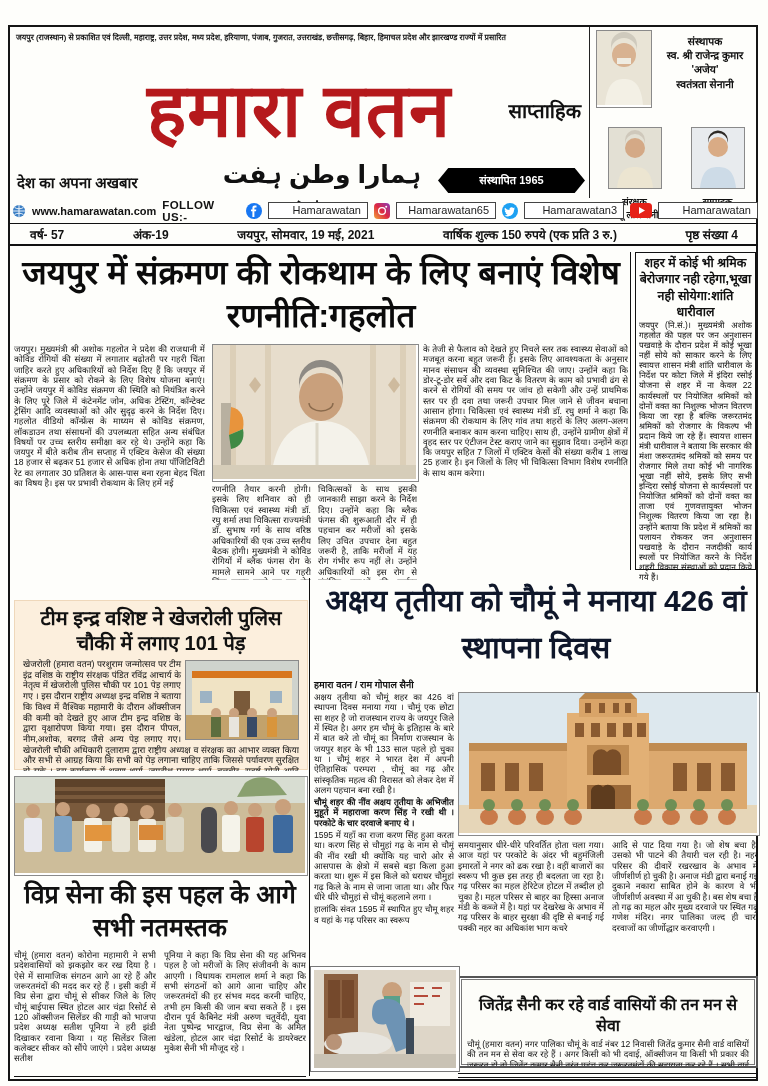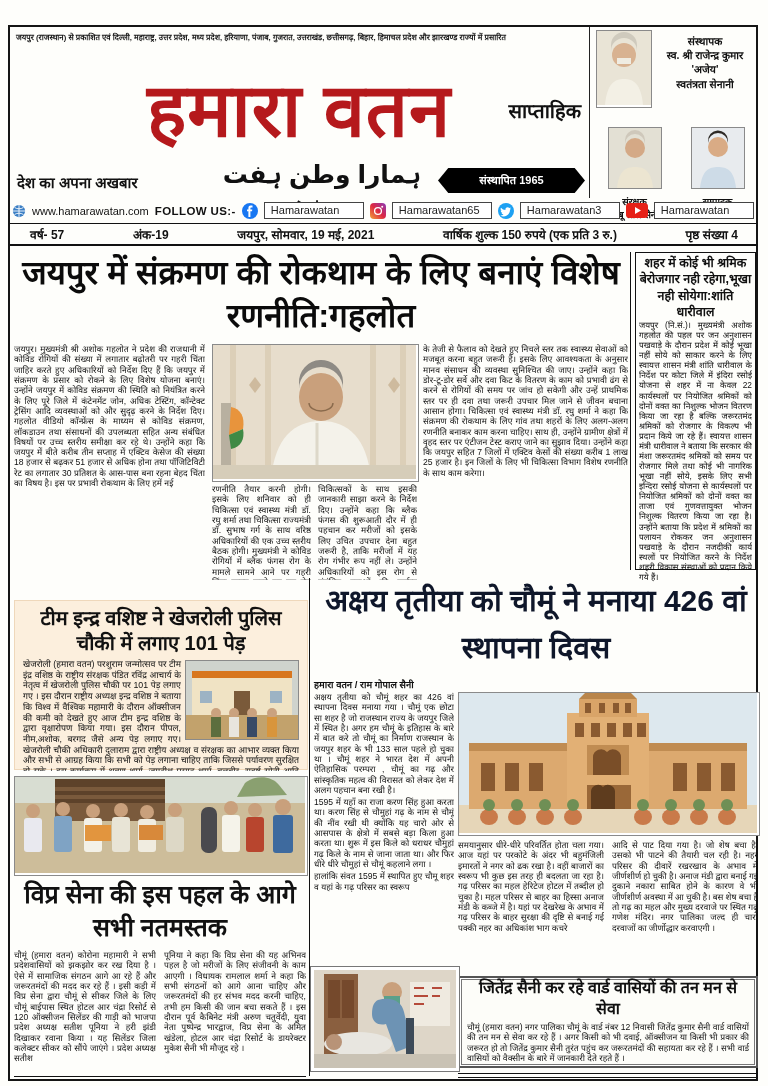--- a/index.html
+++ b/index.html
@@ -2,21 +2,21 @@
 <html><head>
 <meta charset="utf-8">
 <style>
   html,body{margin:0;padding:0;background:#e9e9e9;}
   .page{position:relative;width:768px;height:1086px;background:#fefefb;margin:0 auto;
         font-family:"Liberation Sans","DejaVu Sans",sans-serif;color:#111;overflow:hidden;}
   .abs{position:absolute;}
   .frame{left:8px;top:25px;width:746px;height:1052px;border:2px solid #151515;}
   .jus{text-align:justify;}
   .ov{overflow:hidden;}
-  .b{font-weight:normal;}
+  .b{font-weight:bold;}
   
   .dist{left:16px;top:31px;width:566px;font-size:8px;font-weight:bold;white-space:nowrap;
         transform:scaleX(.97);transform-origin:left;color:#1a1a1a;}
   .davp{left:16px;top:44px;font-size:11.5px;font-weight:bold;}
   .weekly{left:415px;top:56px;width:166px;font-size:20px;font-weight:800;text-align:right;margin-top:41px;}
   .masthead{left:14px;top:72px;width:570px;font-size:74px;line-height:1.06;font-weight:800;
             color:#b5191c;text-align:center;letter-spacing:1px;}
   .tagline{left:17px;top:172px;font-size:15px;font-weight:bold;}
   .urdu{left:213px;top:160px;width:218px;font-size:25px;font-weight:bold;direction:rtl;text-align:center;}
   .ribbon{left:438px;top:168px;width:147px;height:25px;background:#000000;color:#fff;
@@ -24,21 +24,21 @@
           clip-path:polygon(0% 50%,7% 0%,93% 0%,100% 50%,93% 100%,7% 100%);}
   .hdr-vline{left:589px;top:27px;width:0;height:171px;border-left:1.5px solid #222;}
   .founder-box{left:596px;top:30px;width:160px;height:78px;display:flex;gap:3px;}
   .founder-txt{font-size:10.5px;font-weight:bold;line-height:1.35;text-align:center;padding-top:4px;width:100px;}
   .pcell{width:77px;position:absolute;top:112px;text-align:center;margin-top:15px;}
   .pcell .ttl{font-size:9.5px;font-weight:bold;margin-top:2px;}
   .pcell .nm{font-size:9.5px;font-weight:bold;}
   .photo-frame{border:1px solid #8a8a8a;background:#fff;display:block;}
   .social{left:12px;top:200px;width:746px;height:21px;display:flex;align-items:center;gap:6px;font-size:11px;}
   .sbox{border:1.5px solid #444;height:15px;line-height:15px;padding:0 6px;min-width:86px;
-        text-align:left;font-size:11px;color:#222;background:#fff;}
+        text-align:right;font-size:11px;color:#222;background:#fff;}
   .follow{font-size:11.5px;font-weight:800;letter-spacing:.4px;}
   .infobar{left:10px;top:223px;width:748px;height:23px;border-top:1.5px solid #111;border-bottom:2.5px solid #111;
            display:flex;align-items:center;justify-content:space-between;padding:0 20px;box-sizing:border-box;
            font-size:12px;font-weight:bold;}
   
   .lead-h{left:14px;top:252px;width:614px;font-size:33px;line-height:1.3;font-weight:800;text-align:center;color:#0b0b0b;}
   .bodytxt{font-size:8.6px;line-height:1.2;}
   .col1{left:14px;top:344px;width:191px;height:236px;}
   .gehlot{left:212px;top:344px;width:205px;height:136px;}
   .col2{left:212px;top:484px;width:99px;height:96px;}
@@ -66,21 +66,21 @@
   .chomu-h{left:314px;top:578px;width:444px;font-size:30px;line-height:1.55;font-weight:800;
            color:#0f172a;text-align:center;}
   .byline{left:314px;top:678px;width:140px;font-size:9.5px;font-weight:bold;text-align:left;}
   .chomu1{left:314px;top:692px;width:140px;height:282px;}
   .chomu1 p{margin:0 0 2px 0;}
   .fort{left:458px;top:692px;width:300px;height:142px;}
   .chomu2{left:458px;top:840px;width:146px;height:132px;}
   .chomu3{left:612px;top:840px;width:146px;height:132px;font-family:Liberation Serif, serif;}
   
   .jitbox{left:458px;top:976px;width:300px;height:92px;border:2px solid #555;box-shadow:inset 0 0 0 1px #fff,inset 0 0 0 2px #777;
-          padding:0 7px;box-sizing:border-box;background:#fdfdf9;}
+          padding:17px 7px;box-sizing:border-box;background:#fdfdf9;}
   .jit-h{font-size:16px;line-height:1.3;font-weight:800;text-align:center;}
   .jit-b{font-size:8.6px;line-height:1.22;margin-top:2px;}
   .seva{left:310px;top:966px;width:150px;height:106px;background:#fff;border:1px solid #777;padding:3px;box-sizing:border-box;z-index:3;}
   .rrule{left:458px;top:1073px;width:300px;height:3px;border-top:1px solid #111;border-bottom:1px solid #111;}
   svg{display:block;}
 </style>
 </head>
 <body>
 
 <div class="page">
@@ -284,20 +284,21 @@
   <div class="abs vipra-h">विप्र सेना की इस पहल के आगे सभी नतमस्तक</div>
   <div class="abs vipra1 bodytxt jus ov">चौमूं (हमारा वतन) कोरोना महामारी ने सभी प्रदेशवासियों को झकझोर कर रख दिया है । ऐसे में सामाजिक संगठन आगे आ रहे हैं और जरूरतमंदों की मदद कर रहे हैं । इसी कड़ी में विप्र सेना द्वारा चौमूं से सीकर जिले के लिए चौमूं बाईपास स्थित होटल आर चंद्रा रिसोर्ट से 120 ऑक्सीजन सिलेंडर की गाड़ी को भाजपा प्रदेश अध्यक्ष सतीश पूनिया ने हरी झंडी दिखाकर रवाना किया । यह सिलेंडर जिला कलेक्टर सीकर को सौंपे जाएंगे । प्रदेश अध्यक्ष सतीश</div>
   <div class="abs vipra2 bodytxt jus ov">पूनिया ने कहा कि विप्र सेना की यह अभिनव पहल है जो मरीजों के लिए संजीवनी के काम आएगी । विधायक रामलाल शर्मा ने कहा कि सभी संगठनों को आगे आना चाहिए और जरूरतमंदों की हर संभव मदद करनी चाहिए, तभी हम किसी की जान बचा सकते हैं । इस दौरान पूर्व कैबिनेट मंत्री अरुण चतुर्वेदी, युवा नेता पुष्पेन्द्र भारद्वाज, विप्र सेना के अमित खंडेला, होटल आर चंद्रा रिसोर्ट के डायरेक्टर मुकेश सैनी भी मौजूद रहे ।</div>
   <div class="abs lrule"></div>
 
   <div class="abs vline2"></div>
   <div class="abs chomu-h">अक्षय तृतीया को चौमूं ने मनाया 426 वां स्थापना दिवस</div>
   <div class="abs byline">हमारा वतन / राम गोपाल सैनी</div>
   <div class="abs chomu1 bodytxt jus ov">
     <p>अक्षय तृतीया को चौमूं शहर का 426 वां स्थापना दिवस मनाया गया । चौमूं एक छोटा सा शहर है जो राजस्थान राज्य के जयपुर जिले में स्थित है। अगर हम चौमूं के इतिहास के बारे में बात करे तो चौमूं का निर्माण राजस्थान के जयपुर शहर के भी 133 साल पहले हो चुका था । चौमूं शहर ने भारत देश में अपनी ऐतिहासिक परम्परा , चौमूं का गढ़ और सांस्कृतिक महत्व की विरासत को लेकर देश में अलग पहचान बना रखी है।</p>
+    <p class="b">चौमूं शहर की नींव अक्षय तृतीया के अभिजीत मुहूर्त में महाराजा करण सिंह ने रखी थी । परकोटे के चार दरवाजे बनाए थे ।</p>
     <p>1595 में यहाँ का राजा करण सिंह हुआ करता था। करण सिंह से चौमुहां गढ़ के नाम से चौमूं की नींव रखी थी क्योंकि यह चारो ओर से आसपास के क्षेत्रो में सबसे बड़ा किला हुआ करता था। शुरू में इस किले को धराधर चौमुहां गढ़ किले के नाम से जाना जाता था। और फिर धीरे धीरे चौमुहां से चौमूं कहलाने लगा ।</p>
     <p>हालांकि संवत 1595 में स्थापित हुए चौमू शहर व यहां के गढ़ परिसर का स्वरूप</p>
   </div>
 
   <span class="abs fort photo-frame">
     <svg width="298" height="140" viewBox="0 0 298 140">
       <rect width="298" height="140" fill="#dde8ee"></rect>
       <rect y="112" width="298" height="28" fill="#e6d6b8"></rect>
       <rect x="10" y="56" width="278" height="60" fill="#dca96f"></rect>
       <rect x="10" y="50" width="278" height="8" fill="#c08c52"></rect>

